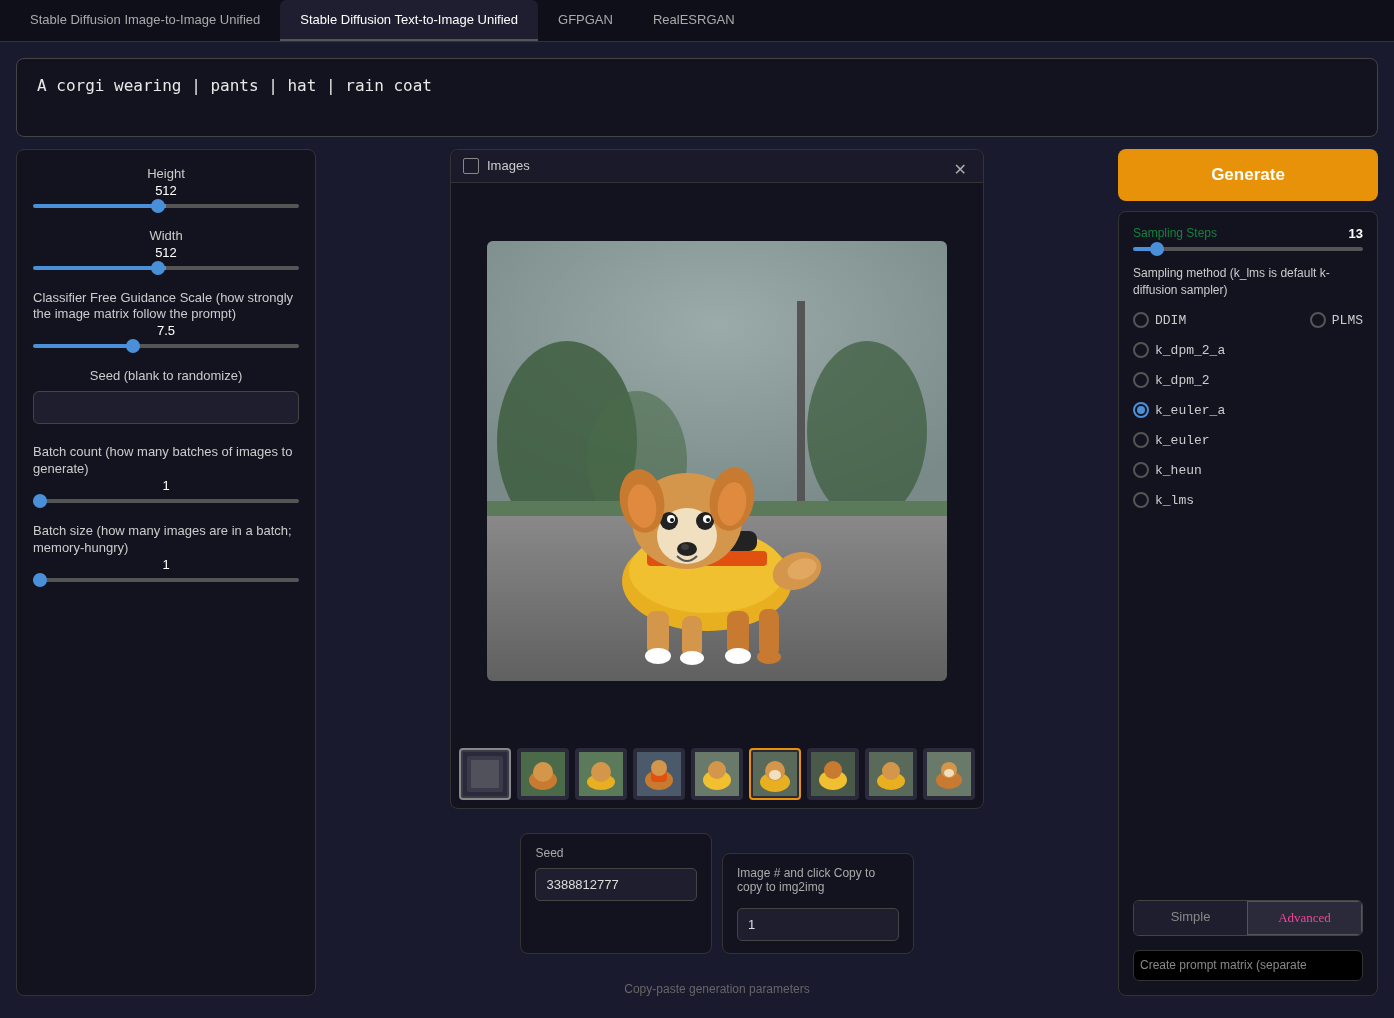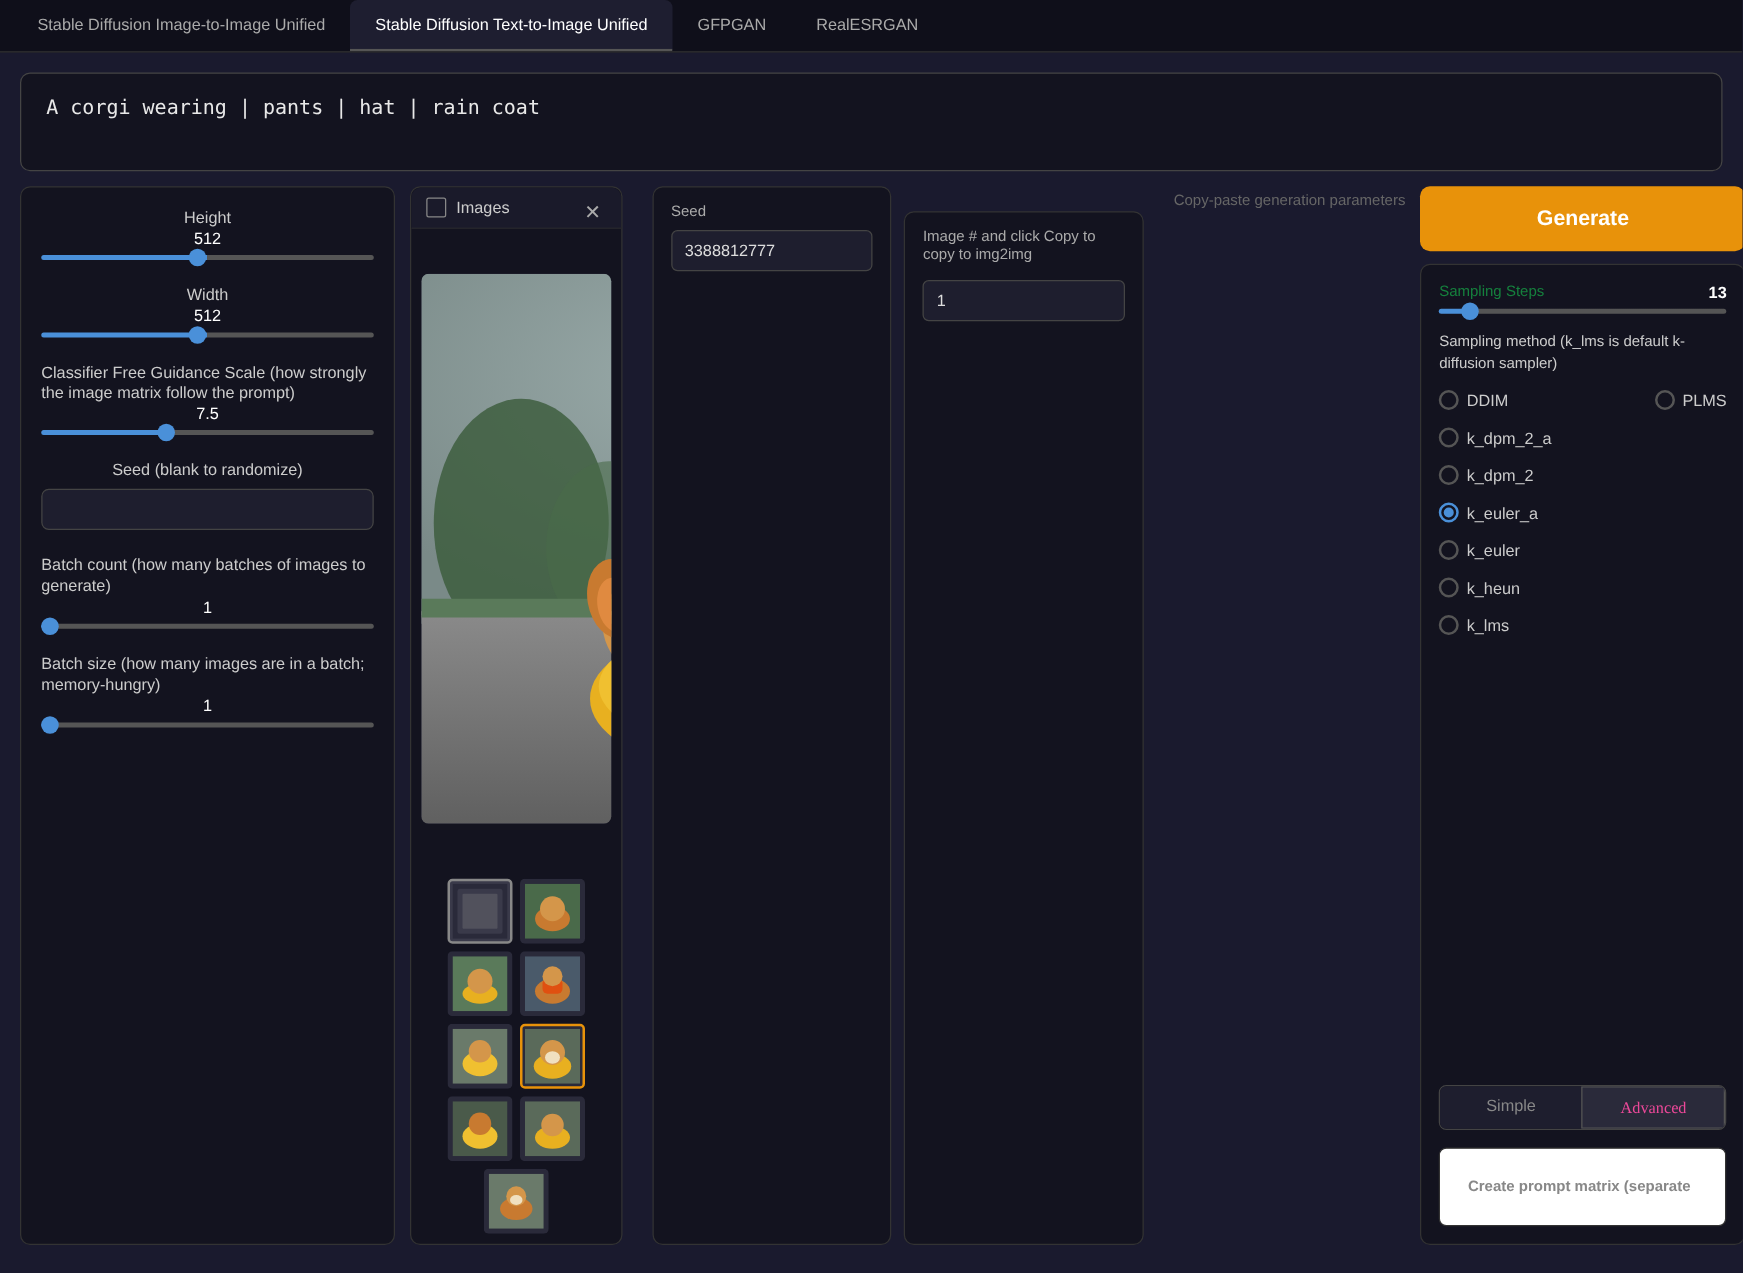--- a/index.html
+++ b/index.html
@@ -133,22 +133,23 @@
       color: #ccc;
       font-size: 13px;
       outline: none;
       width: 100%;
     }
 
     
     .center-panel {
       flex: 1;
       display: flex;
-      flex-direction: row;
+      flex-direction: column;
       gap: 24px;
+      align-items: center;
     }
 
     .image-display-area {
       background: #13131f;
       border: 1px solid #333;
       border-radius: 8px;
       flex: 1;
       display: flex;
       flex-direction: column;
       position: relative;
@@ -367,20 +368,21 @@
       color: #ccc;
       font-size: 12px;
       line-height: 1.4;
     }
 
     .radio-item {
       display: flex;
       align-items: center;
       gap: 6px;
       cursor: pointer;
+      font-family: Liberation Mono, monospace;
     }
 
     .radio-circle {
       width: 16px;
       height: 16px;
       border-radius: 50%;
       border: 2px solid #555;
       background: transparent;
       flex-shrink: 0;
       display: flex;
@@ -424,25 +426,24 @@
     }
 
     .tab-sa.active {
       background: #2a2a3a;
       color: #ec4899;
       border: 1px solid #555;
       font-family: Liberation Serif, serif;
     }
 
     .create-prompt-box {
-      background: #ffffff;
+      background: #000000;
       border: 1px solid #333;
       border-radius: 6px;
-      padding: 22px;
-      font-weight: bold;
+      padding: 6px;
     }
 
     .create-prompt-text {
       color: #888;
       font-size: 12px;
       line-height: 1.4;
     }
   </style>
 </head>
 <body>

